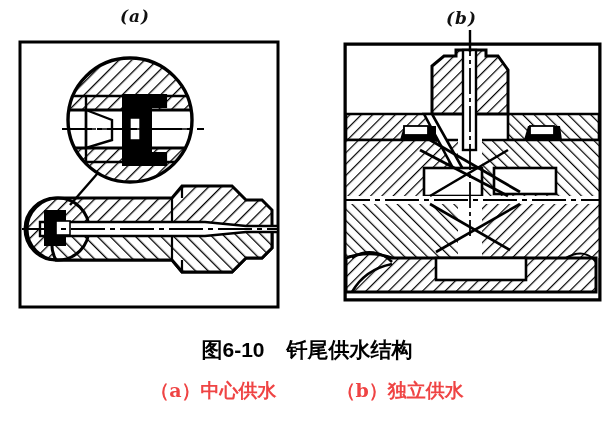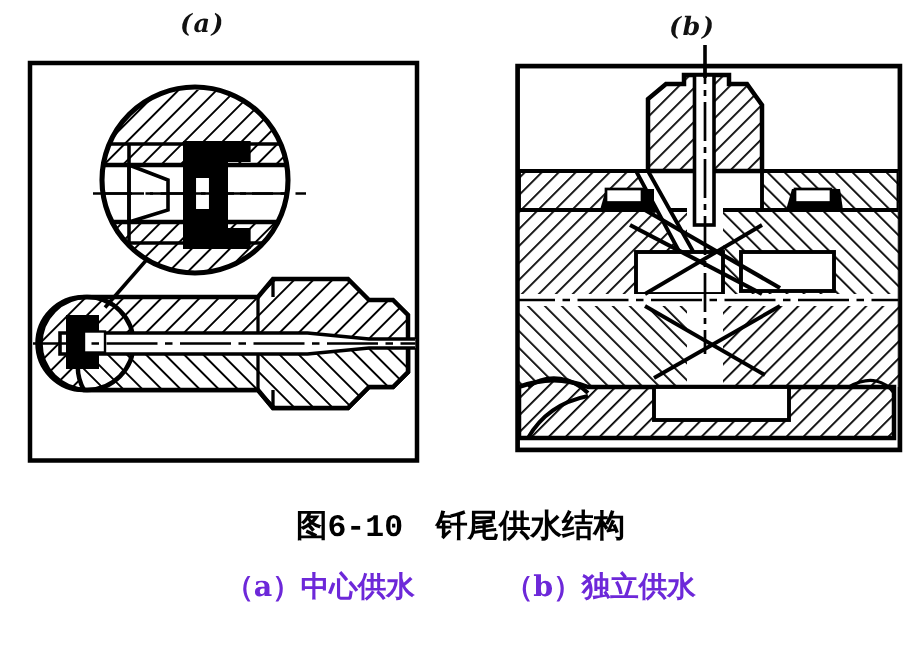--- a/index.html
+++ b/index.html
@@ -25,34 +25,34 @@
   #label-a{left:120px;top:6px;}
   #label-b{left:446px;top:8px;}
 
   .caption-block{
     position:absolute;
     left:0;right:0;
     text-align:center;
   }
   #caption-title{
     top:336px;
-    font-family:Liberation Mono, monospace;
+    font-family:Liberation Sans, sans-serif;
     font-weight:700;
     font-size:21px;
     letter-spacing:0px;
     color:#000;
   }
   #caption-title .num{letter-spacing:0px;}
   #caption-title .gap{display:inline-block;width:22px;}
   #caption-sub{
     top:378px;
     font-family:"DejaVu Serif","Liberation Serif",serif;
     font-weight:700;
     font-size:19px;
-    color:#6d28d9;
+    color:#ef4444;
   }
   #caption-sub .gap2{display:inline-block;width:60px;}
   svg{display:block;position:absolute;left:0;top:0;}
 </style>
 </head>
 <body>
 
 <div id="figure-root">
 
   <div class="panel-label" id="label-a">(a)</div>

